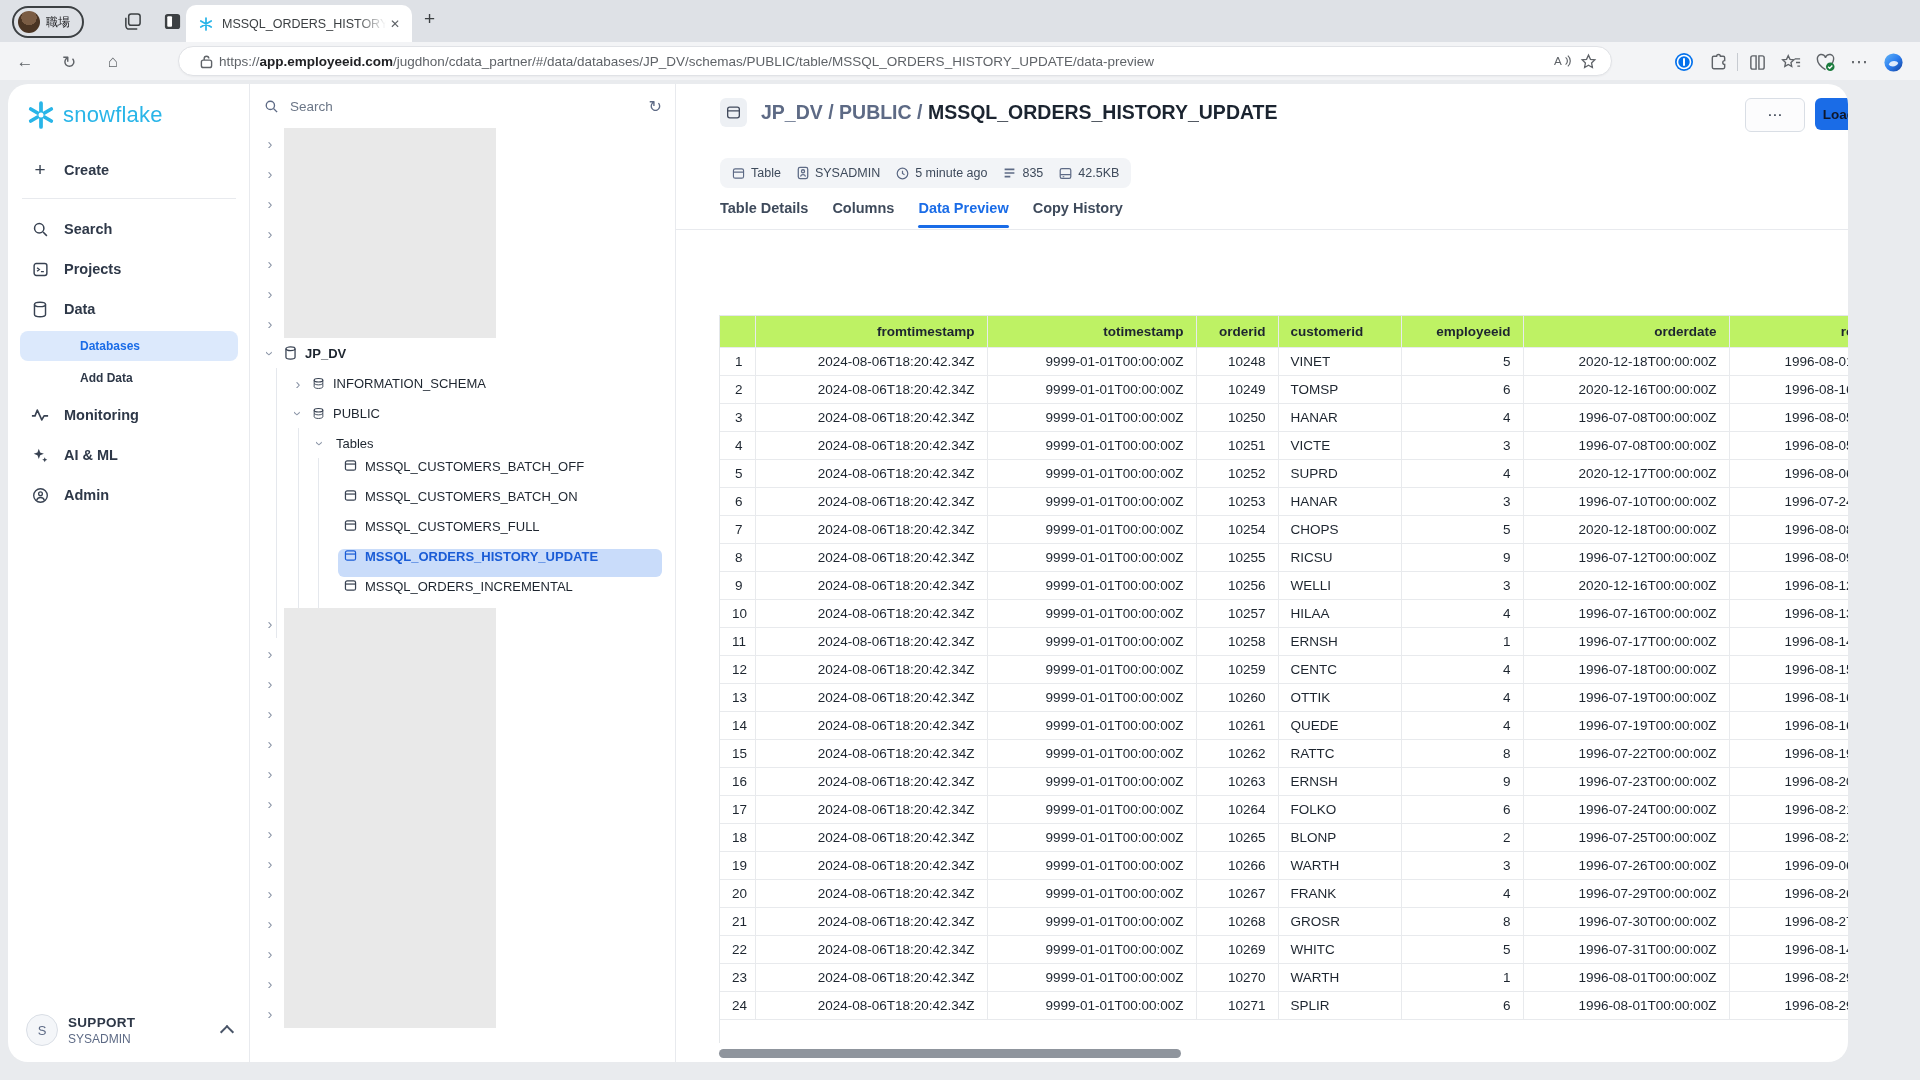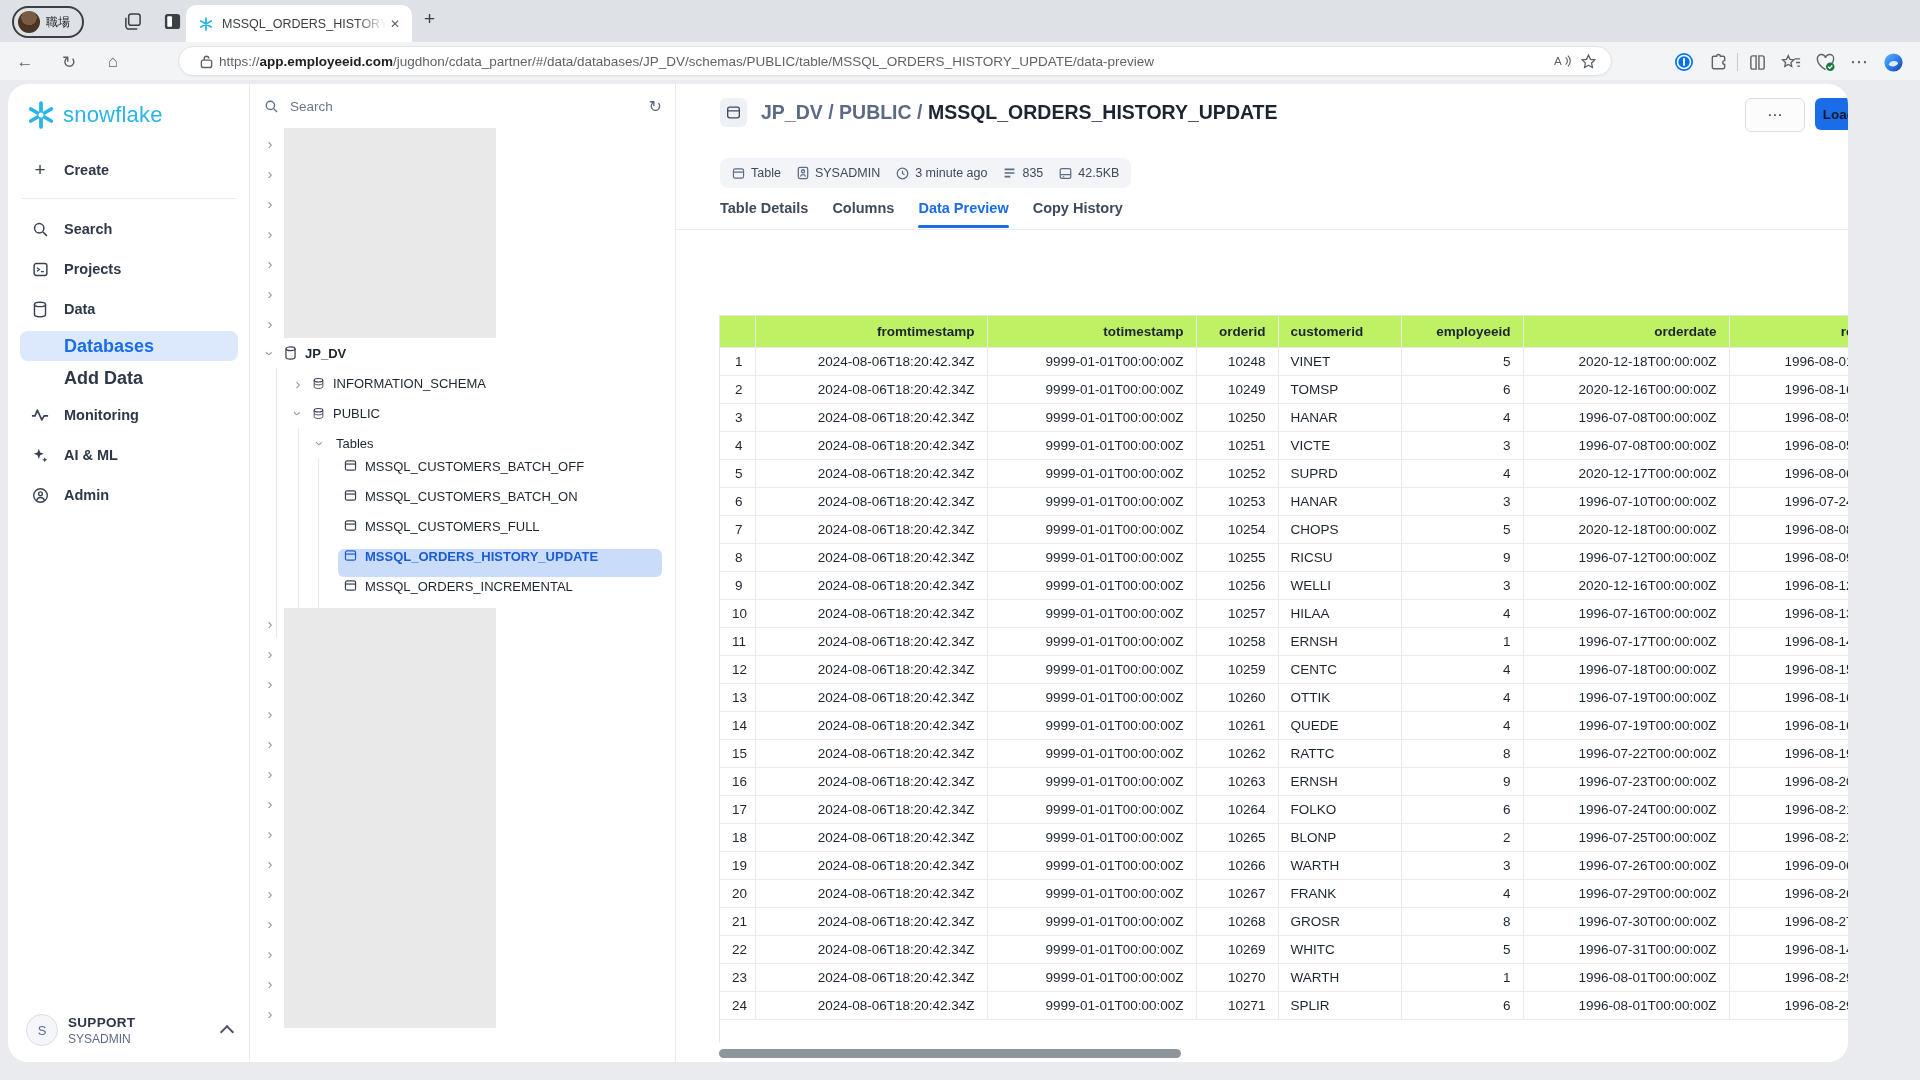--- a/index.html
+++ b/index.html
@@ -27,21 +27,21 @@
   
   .app{position:absolute;left:8px;top:84px;width:1840px;height:978px;background:#fff;border-radius:20px;overflow:hidden;}
   
   .sidebar{position:absolute;left:0;top:0;width:242px;height:978px;border-right:1px solid #E8EAEE;box-sizing:border-box;}
   .brand{position:absolute;left:18px;top:16px;display:flex;align-items:center;gap:7px;}
   .brand span{font-size:22px;color:#29B5E8;font-weight:500;letter-spacing:.2px;}
   .navitem{display:flex;align-items:center;gap:14px;height:40px;padding-left:22px;font-size:14.5px;font-weight:700;color:#2E3848;}
   .navitem .nico{width:20px;display:flex;justify-content:center;color:#384252;}
   .nav-list{position:absolute;left:0;top:66px;width:242px;}
   .sb-divider{height:1px;background:#E8EAEE;margin:8px 14px 10px 14px;}
-  .subitem{height:30px;display:flex;align-items:center;margin:2px 12px;padding-left:44px;font-size:18px;font-weight:700;color:#2E3848;border-radius:8px;}
+  .subitem{height:30px;display:flex;align-items:center;margin:2px 12px;padding-left:60px;font-size:12px;font-weight:700;color:#2E3848;border-radius:8px;}
   .subitem.active{background:#DCE9FC;color:#1A6CE7;}
   .sb-footer{position:absolute;left:0;bottom:16px;width:242px;display:flex;align-items:center;padding:0 18px;box-sizing:border-box;gap:10px;}
   .avatar-lg{width:30px;height:30px;border-radius:50%;border:1px solid #D9DEE5;background:#F4F6F9;color:#5D6A85;font-size:13px;display:flex;align-items:center;justify-content:center;}
   .acct{flex:1;}
   .acct .a1{font-size:13.5px;font-weight:700;color:#2E3848;letter-spacing:.3px;}
   .acct .a2{font-size:12px;color:#5D6A85;margin-top:2px;}
   .chev-up{width:8px;height:8px;border-left:2px solid #4A5568;border-top:2px solid #4A5568;transform:rotate(45deg);margin-top:4px;}
   
   .tree{position:absolute;left:242px;top:0;width:426px;height:978px;border-right:1px solid #E8EAEE;box-sizing:border-box;}
   .tree-search{position:absolute;left:0;top:0;width:426px;height:44px;display:flex;align-items:center;padding:0 14px;box-sizing:border-box;gap:9px;color:#5D6A85;}
@@ -515,21 +515,21 @@
               <circle cx="7" cy="6" r="1.8"></circle>
               <path d="M4 12c.6-1.5 1.7-2.2 3-2.2s2.4.7 3 2.2"></path>
             </svg>
           <span>SYSADMIN</span>
         </div>
         <div class="mitem">
           <svg width="13" height="13" viewBox="0 0 16 16" fill="none" stroke="#5D6A85" stroke-width="1.5">
               <circle cx="8" cy="8" r="6.5"></circle>
               <path d="M8 4.5V8l2.5 1.5"></path>
             </svg>
-          <span>3 minute ago</span>
+          <span>5 minute ago</span>
         </div>
         <div class="mitem">
           <svg width="13" height="12" viewBox="0 0 16 14" fill="none" stroke="#5D6A85" stroke-width="2">
               <path d="M2 2.5h12M2 7h12M2 11.5h7"></path>
             </svg>
           <span>835</span>
         </div>
         <div class="mitem">
           <svg width="13" height="13" viewBox="0 0 16 16" fill="none" stroke="#5D6A85" stroke-width="1.5">
               <rect x="1.5" y="2" width="13" height="12" rx="2"></rect>

